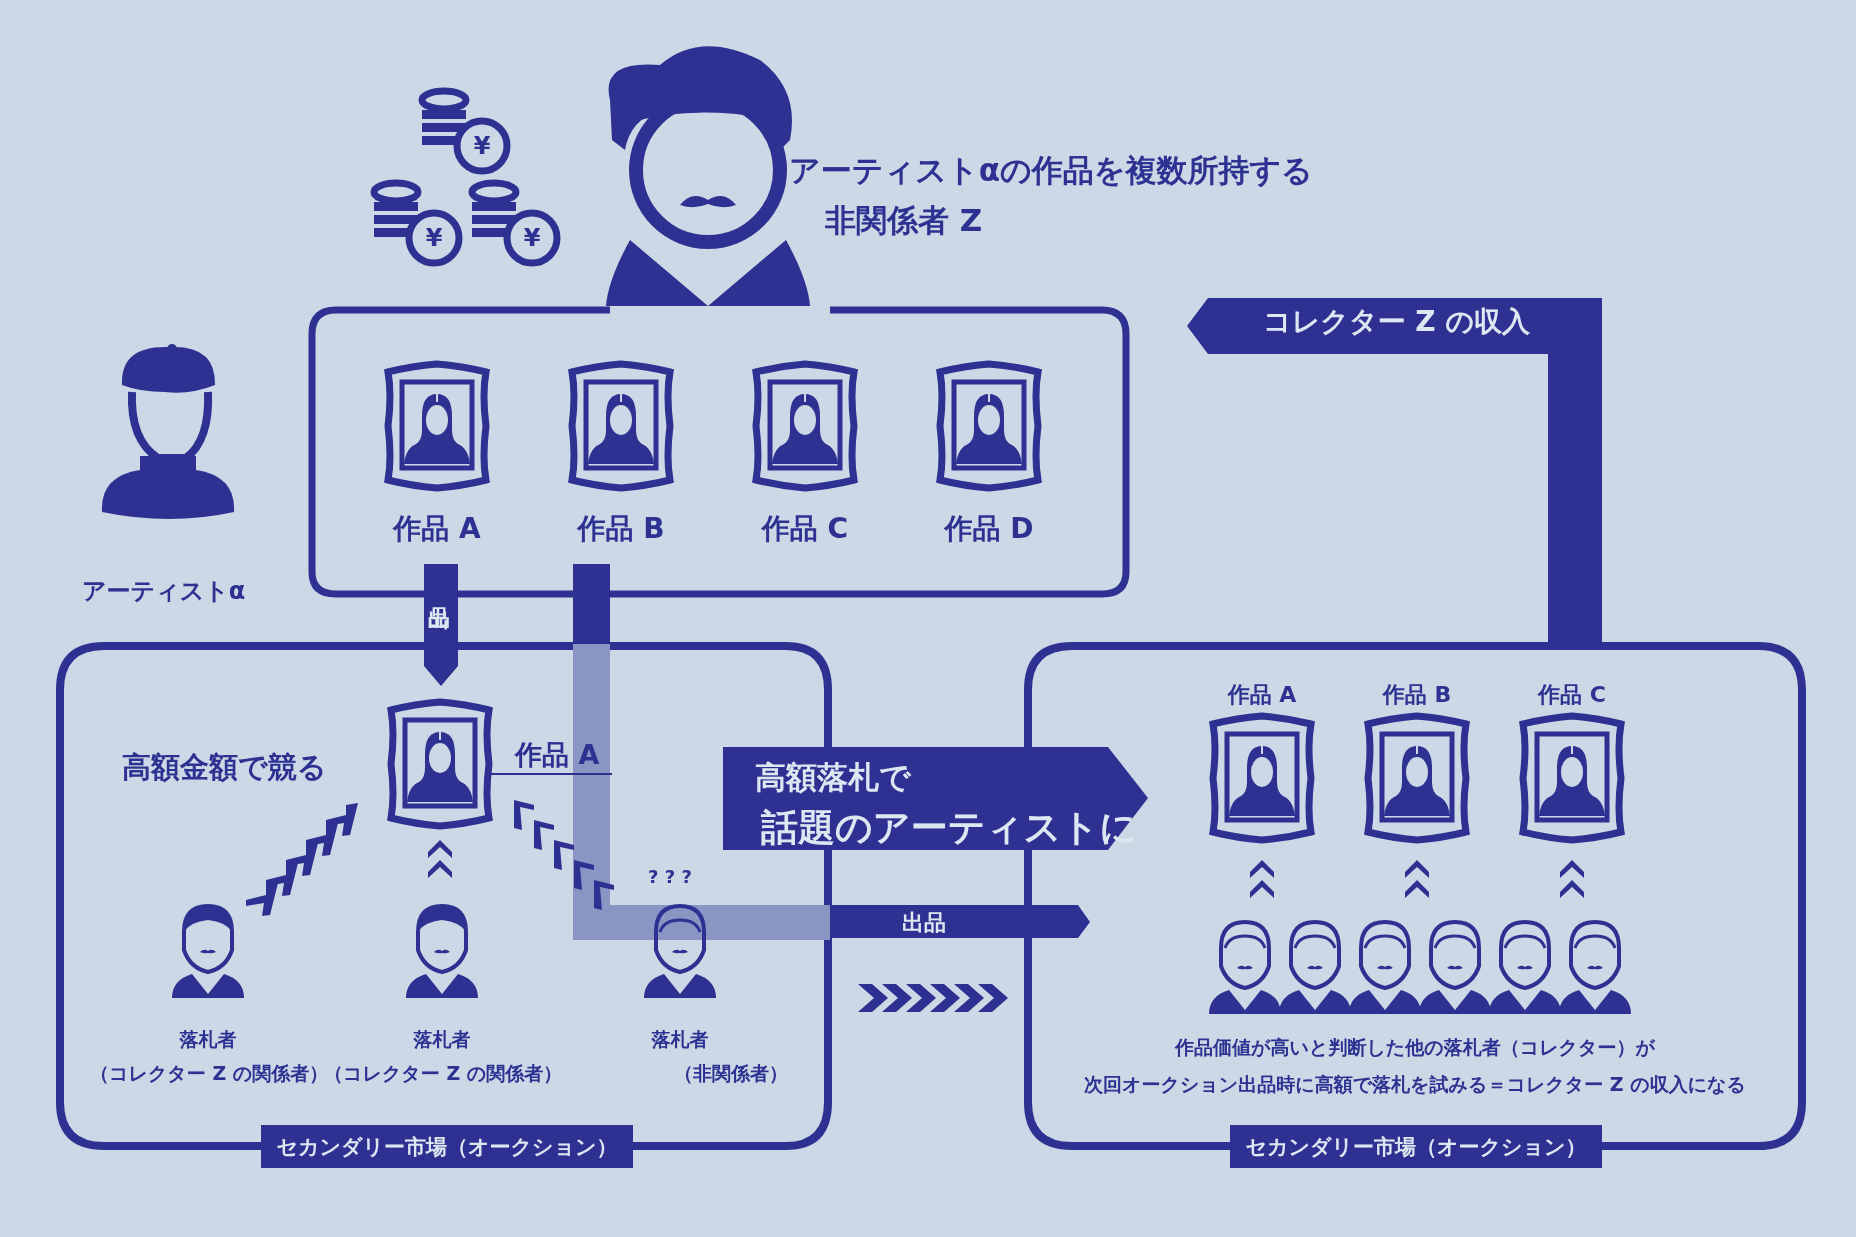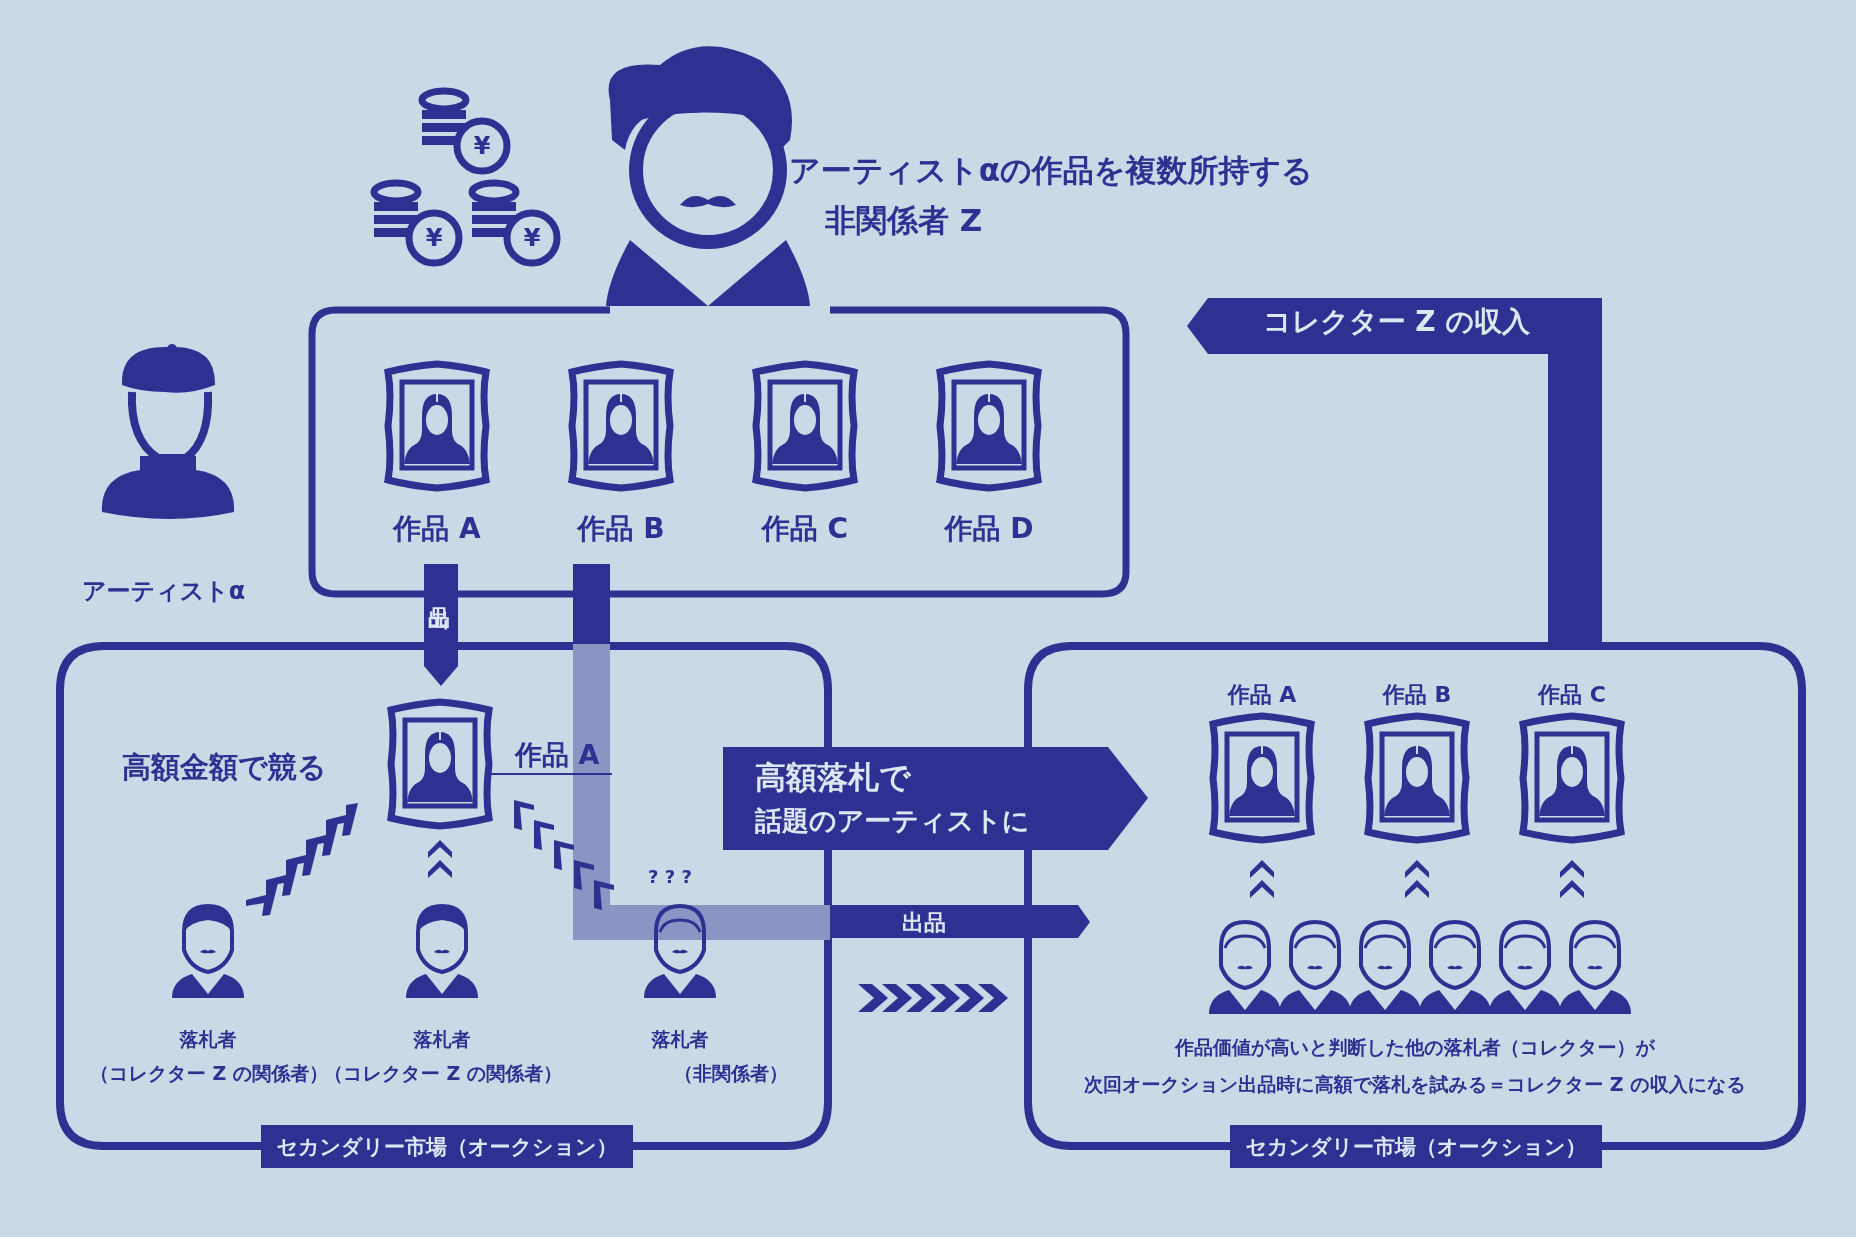--- a/index.html
+++ b/index.html
@@ -175,21 +175,21 @@
 <div class="t ctr" style="left:929px;top:510px;width:120px;font-size:28px;">作品 D</div>
 
 <div class="t w" style="left:428px;top:590px;font-size:22px;width:26px;line-height:30px;writing-mode:vertical-rl;">出品</div>
 
 <div class="t w" style="left:1263px;top:303px;font-size:28px;">コレクター Z の収入</div>
 
 <div class="t" style="left:122px;top:748px;font-size:29px;text-align:right;">高額金額で競る</div>
 <div class="t" style="left:515px;top:737px;font-size:27px;">作品 A</div>
 
 <div class="t w" style="left:755px;top:757px;font-size:31px;text-align:center;">高額落札で</div>
-<div class="t w" style="left:755px;top:803px;font-size:27px;">話題のアーティストに</div>
+<div class="t w" style="left:723px;top:803px;font-size:37px;padding-left:38px;">話題のアーティストに</div>
 
 <div class="t" style="left:648px;top:866px;font-size:18px;">? ? ?</div>
 
 <div class="t w" style="left:902px;top:908px;font-size:22px;">出品</div>
 
 <div class="t ctr" style="left:100px;top:1027px;width:216px;font-size:19px;">落札者</div>
 <div class="t ctr" style="left:90px;top:1061px;width:236px;font-size:19px;">（コレクター Z の関係者）</div>
 <div class="t ctr" style="left:334px;top:1027px;width:216px;font-size:19px;">落札者</div>
 <div class="t ctr" style="left:324px;top:1061px;width:236px;font-size:19px;">（コレクター Z の関係者）</div>
 <div class="t ctr" style="left:572px;top:1027px;width:216px;font-size:19px;">落札者</div>

